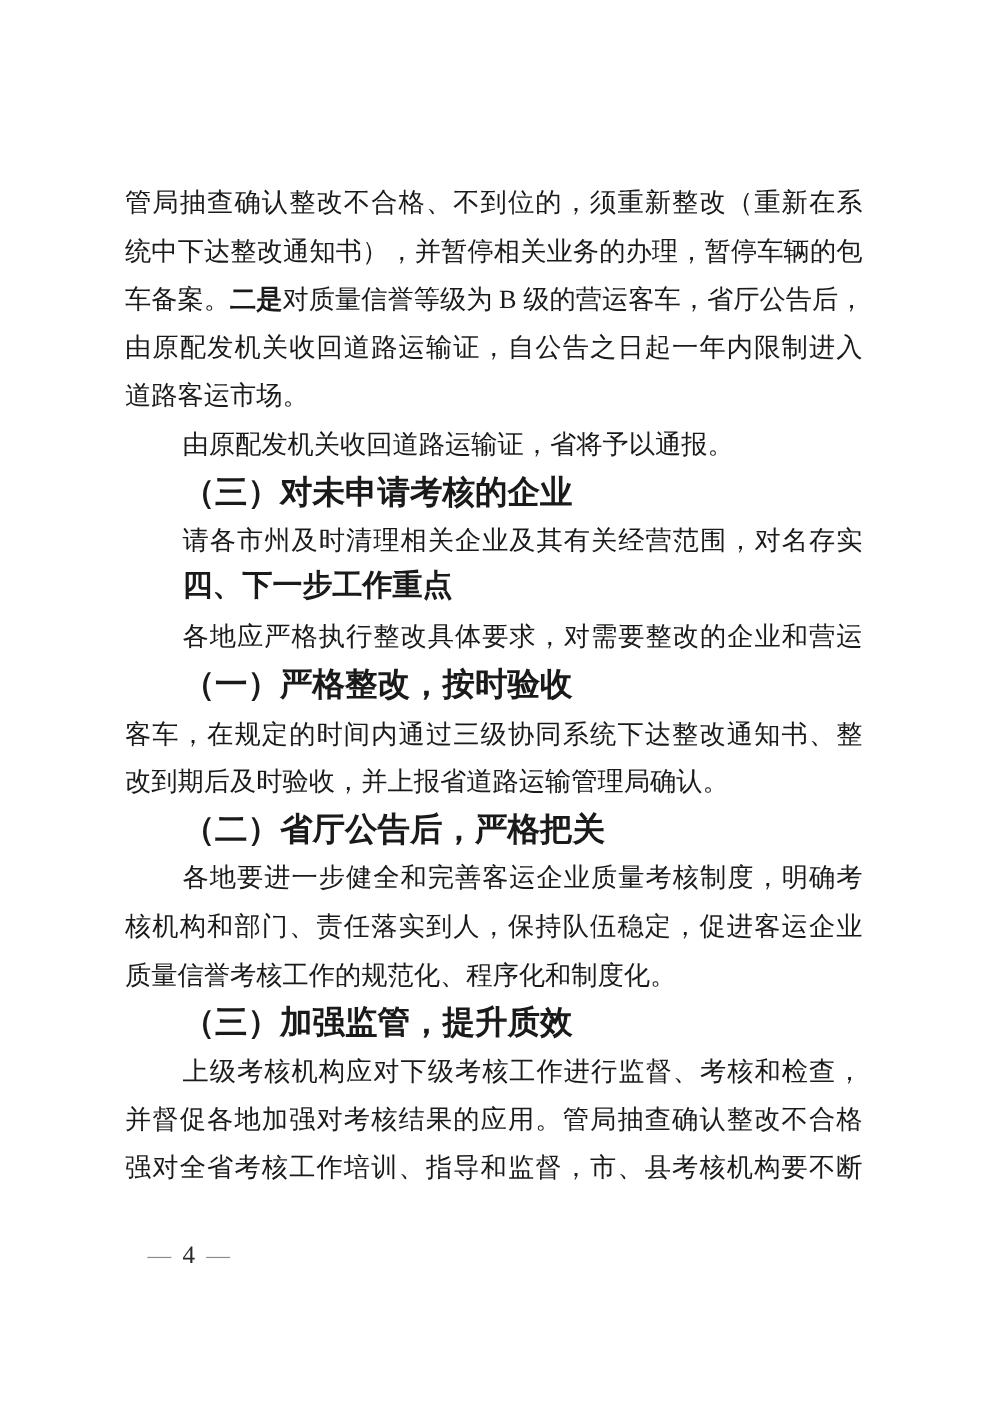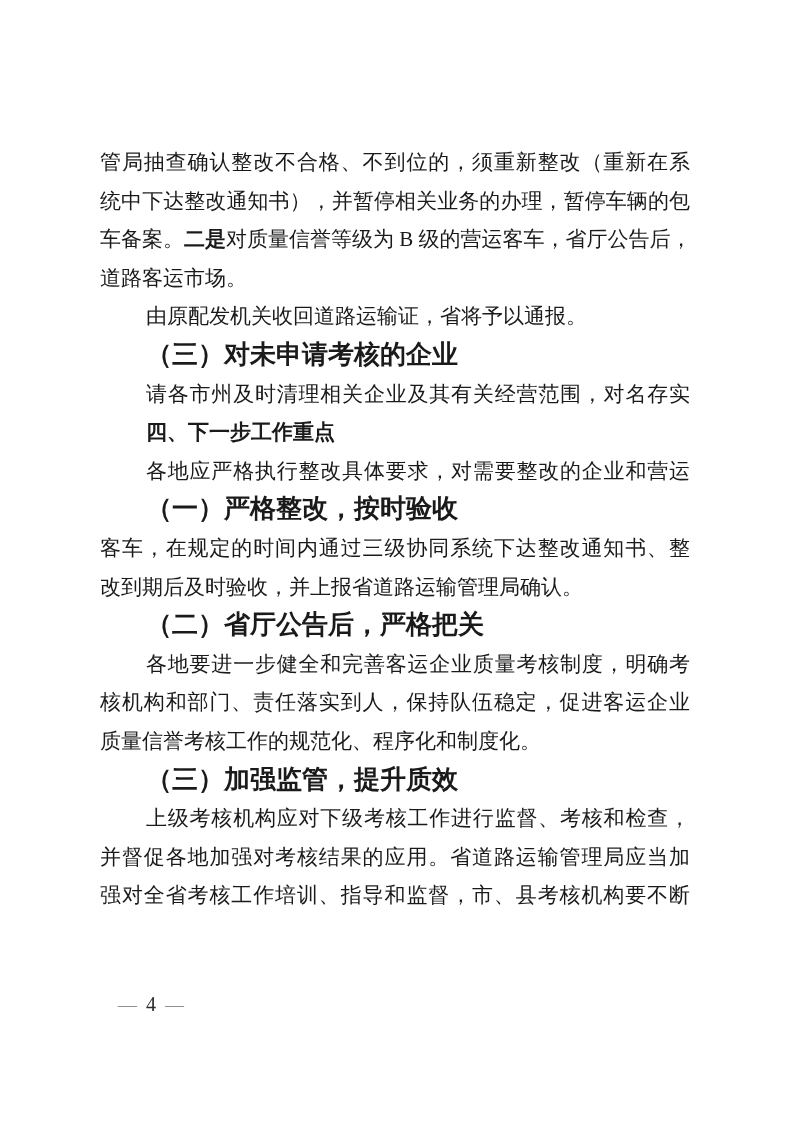--- a/index.html
+++ b/index.html
@@ -39,22 +39,22 @@
   }
   .seg-bold {
     font-weight: 700;
   }
   .s-heading-sub {
     font-weight: 700;
     font-size: 26px;
   }
   .s-heading-main {
     font-weight: 700;
-    font-size: 21px;
-    font-family: Liberation Sans, sans-serif;
+    font-size: 24px;
+    font-family: Liberation Mono, monospace;
   }
   .footer {
     position: absolute;
     left: 118px;
     top: 993px;
     font-size: 19px;
     line-height: 22px;
     white-space: nowrap;
   }
   .footer .dash {
@@ -67,34 +67,35 @@
   }
 </style>
 </head>
 <body>
 
 <div class="page">
   <div class="doc-body" id="doc-body">
       <div class="line s-body justify"><span>管局抽查确认整改不合格、不到位的，须重新整改（重新在系</span></div>
       <div class="line s-body justify"><span>统中下达整改通知书），并暂停相关业务的办理，暂停车辆的包</span></div>
       <div class="line s-body justify"><span>车备案。</span><span class="seg-bold">二是</span><span>对质量信誉等级为 B 级的营运客车，省厅公告后，</span></div>
+      <div class="line s-body justify"><span>由原配发机关收回道路运输证，自公告之日起一年内限制进入</span></div>
       <div class="line s-body"><span>道路客运市场。</span></div>
       <div class="line s-body indent"><span>由原配发机关收回道路运输证，省将予以通报。</span></div>
       <div class="line s-heading-sub indent"><span class="seg-bold">（三）对未申请考核的企业</span></div>
       <div class="line s-body justify indent"><span>请各市州及时清理相关企业及其有关经营范围，对名存实</span></div>
       <div class="line s-heading-main indent"><span class="seg-bold">四、下一步工作重点</span></div>
       <div class="line s-body justify indent"><span>各地应严格执行整改具体要求，对需要整改的企业和营运</span></div>
       <div class="line s-heading-sub indent"><span class="seg-bold">（一）严格整改，按时验收</span></div>
       <div class="line s-body justify"><span>客车，在规定的时间内通过三级协同系统下达整改通知书、整</span></div>
       <div class="line s-body"><span>改到期后及时验收，并上报省道路运输管理局确认。</span></div>
       <div class="line s-heading-sub indent"><span class="seg-bold">（二）省厅公告后，严格把关</span></div>
       <div class="line s-body justify indent"><span>各地要进一步健全和完善客运企业质量考核制度，明确考</span></div>
       <div class="line s-body justify"><span>核机构和部门、责任落实到人，保持队伍稳定，促进客运企业</span></div>
       <div class="line s-body"><span>质量信誉考核工作的规范化、程序化和制度化。</span></div>
       <div class="line s-heading-sub indent"><span class="seg-bold">（三）加强监管，提升质效</span></div>
       <div class="line s-body justify indent"><span>上级考核机构应对下级考核工作进行监督、考核和检查，</span></div>
-      <div class="line s-body justify"><span>并督促各地加强对考核结果的应用。省道路运输管理局应当加</span></div>
+      <div class="line s-body justify"><span>并督促各地加强对考核结果的应用。管局抽查确认整改不合格</span></div>
       <div class="line s-body justify"><span>强对全省考核工作培训、指导和监督，市、县考核机构要不断</span></div>
     </div>
   <div class="footer">
     <span class="dash">—</span><span class="pg">4</span><span class="dash">—</span>
   </div>
 </div>
 
 </body></html>

